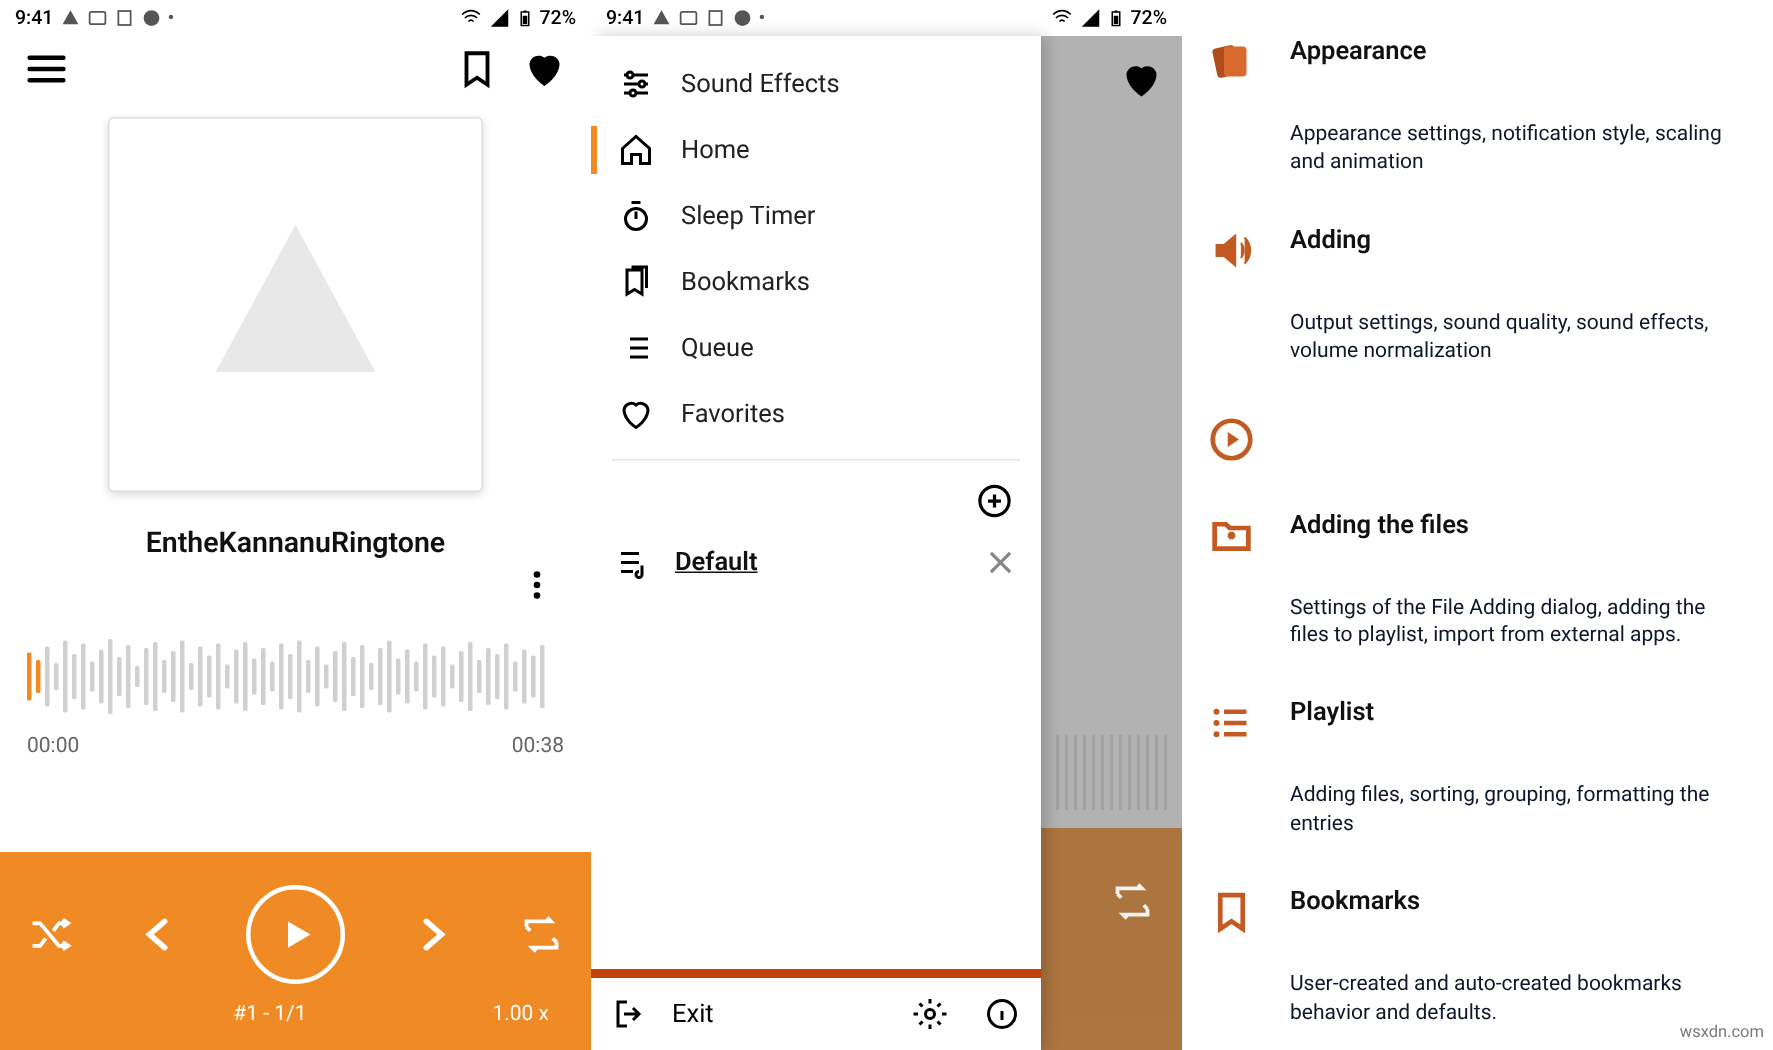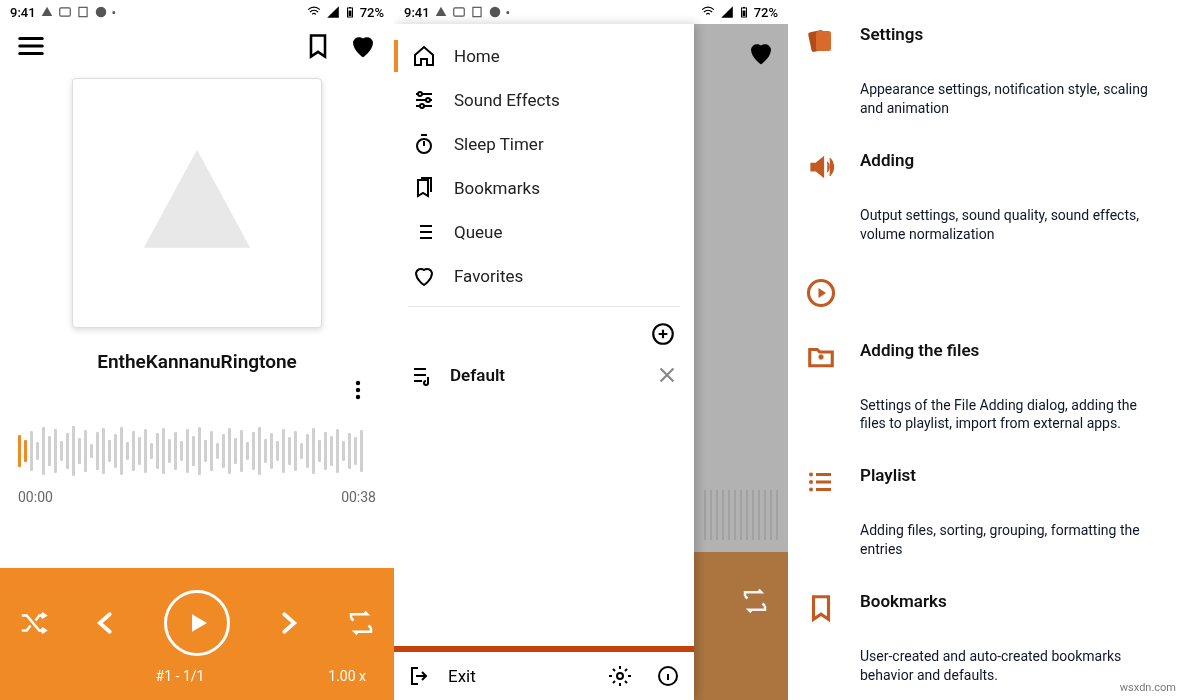--- a/index.html
+++ b/index.html
@@ -139,21 +139,21 @@
   }
   .drawer-item.active::before {
     content: "";
     position: absolute; left: 0; top: 6px; bottom: 6px; width: 4px;
     background: #ef8a24;
   }
   .drawer-divider { height: 1px; background: #e4e4e4; margin: 8px 14px; }
   .drawer-add { display: flex; justify-content: flex-end; padding: 6px 18px; }
   .drawer-playlist {
     display: flex; align-items: center; height: 44px; padding: 0 16px; gap: 16px;
-    font-size: 17px; font-weight: 600; color: #111; justify-content: space-between;
+    font-size: 17px; font-weight: 600; color: #111; justify-content: space-between; text-decoration: underline;
   }
   .drawer-playlist .left { display: flex; align-items: center; gap: 16px; }
   .drawer-bottom { display: flex; align-items: center; justify-content: space-between; padding: 12px 14px; border-top: 6px solid #c2410c; }
   .drawer-bottom .exit { display: flex; align-items: center; gap: 16px; font-size: 17px; }
   .drawer-bottom .right { display: flex; gap: 24px; }
   .scrim {
     position: absolute; top: 24px; left: 0; right: 0; bottom: 0;
     background: rgba(0,0,0,0.3);
   }
   .scrim-inner {
@@ -388,34 +388,34 @@
     <div class="player-bg-controls">
       <svg style="position:absolute;right:18px;top:34px" width="30" height="30" viewBox="0 0 24 24">
           <path d="M4 8V5h13l-2-2M4 8l2 2M20 16v3H7l2 2M20 16l-2-2" stroke="#fff" stroke-width="2" fill="none"></path>
         </svg>
     </div>
   </div>
 
   <div class="drawer">
     <div>
       <div class="drawer-list">
-        <div class="drawer-item active">
-          <svg width="24" height="24" viewBox="0 0 24 24">
-              <path d="M3 11l9-8 9 8v10h-6v-6h-6v6H3z" fill="none" stroke="#000" stroke-width="2"></path>
-            </svg>
-          <span>Home</span>
-        </div>
         <div class="drawer-item">
           <svg width="24" height="24" viewBox="0 0 24 24">
               <path d="M4 6h16M4 12h16M4 18h16" stroke="#000" stroke-width="2"></path>
               <circle cx="8" cy="6" r="2" fill="#fff" stroke="#000" stroke-width="2"></circle>
               <circle cx="16" cy="12" r="2" fill="#fff" stroke="#000" stroke-width="2"></circle>
               <circle cx="10" cy="18" r="2" fill="#fff" stroke="#000" stroke-width="2"></circle>
             </svg>
           <span>Sound Effects</span>
+        </div>
+        <div class="drawer-item active">
+          <svg width="24" height="24" viewBox="0 0 24 24">
+              <path d="M3 11l9-8 9 8v10h-6v-6h-6v6H3z" fill="none" stroke="#000" stroke-width="2"></path>
+            </svg>
+          <span>Home</span>
         </div>
         <div class="drawer-item">
           <svg width="24" height="24" viewBox="0 0 24 24">
               <circle cx="12" cy="14" r="7" fill="none" stroke="#000" stroke-width="2"></circle>
               <path d="M12 14V9M9 3h6" stroke="#000" stroke-width="2"></path>
             </svg>
           <span>Sleep Timer</span>
         </div>
         <div class="drawer-item">
           <svg width="24" height="24" viewBox="0 0 24 24">
@@ -480,21 +480,21 @@
 <div class="screen">
   <div class="settings-list">
     <div class="settings-item">
       <div class="iconbox">
           <svg width="30" height="30" viewBox="0 0 24 24">
             <rect x="3" y="4" width="12" height="16" rx="2" fill="#b24c1a" transform="rotate(-12 9 12)"></rect>
             <rect x="8" y="4" width="12" height="16" rx="2" fill="#d86a2e"></rect>
           </svg>
         </div>
       <div class="txt">
-        <div class="title">Settings</div>
+        <div class="title">Appearance</div>
         <div class="sub">Appearance settings, notification style, scaling and animation</div>
       </div>
     </div>
     <div class="settings-item">
       <div class="iconbox">
           <svg width="30" height="30" viewBox="0 0 24 24">
             <path d="M4 9v6h4l6 5V4l-6 5H4z M17 8c2 2 2 6 0 8 M19 5c4 4 4 10 0 14" fill="#c25a22" stroke="#c25a22" stroke-width="1"></path>
           </svg>
         </div>
       <div class="txt">

